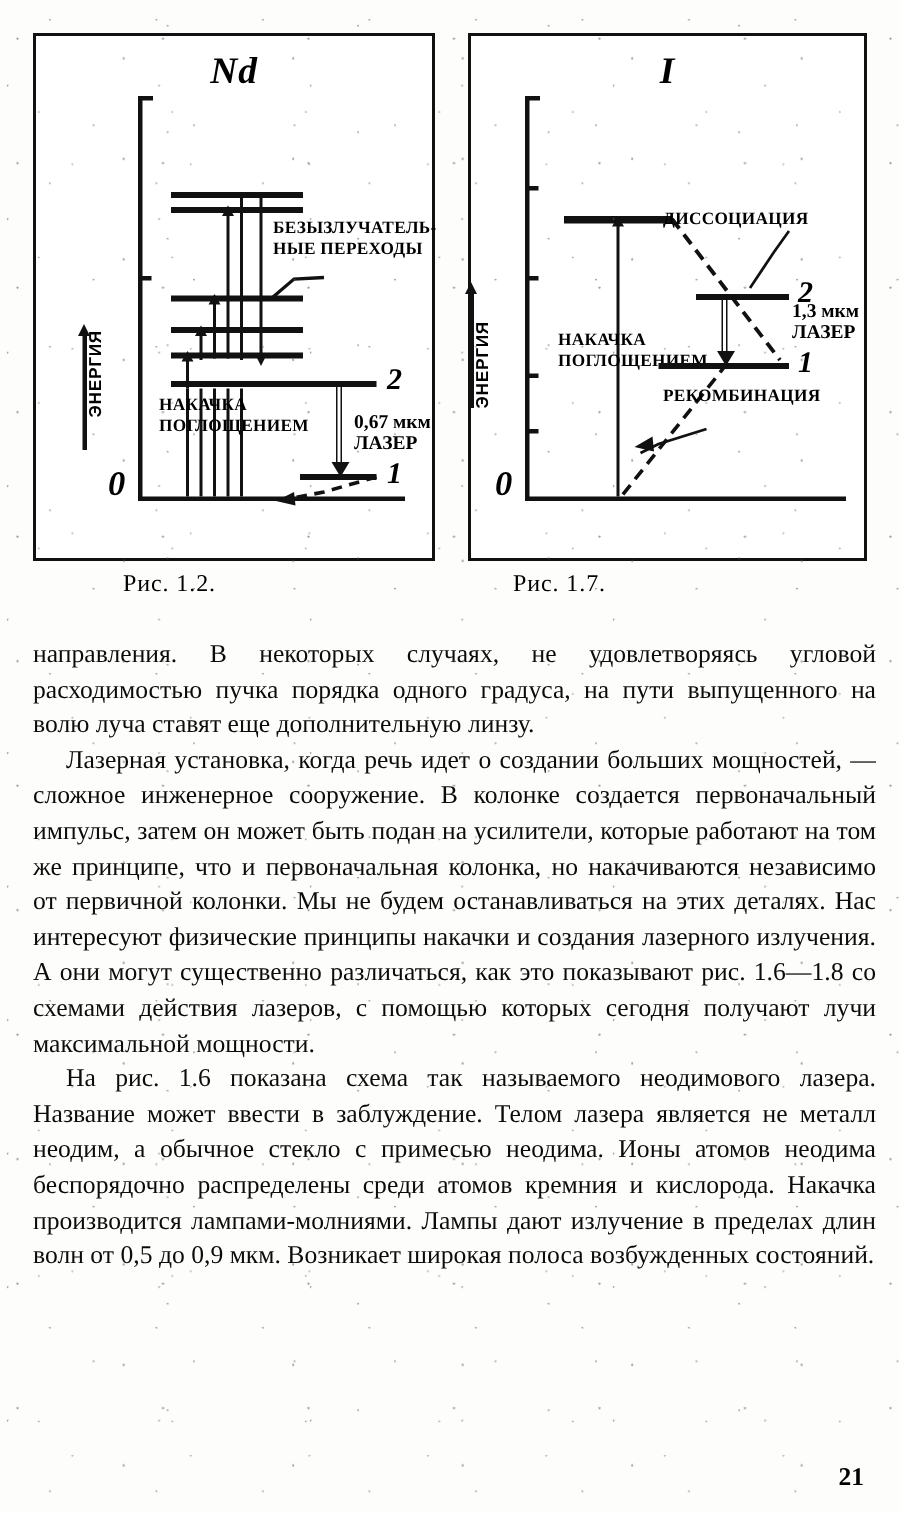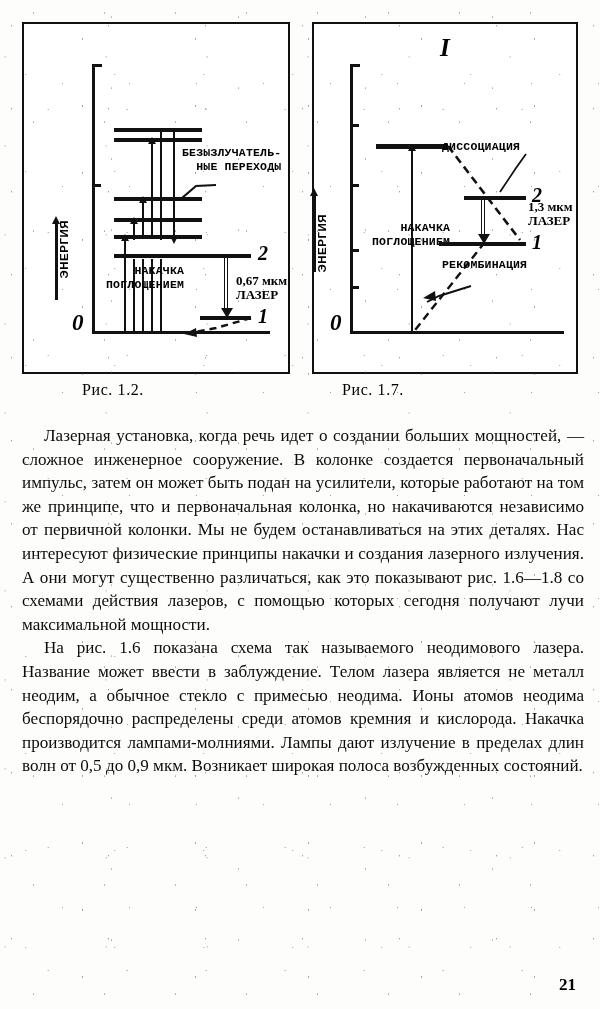--- a/index.html
+++ b/index.html
@@ -185,27 +185,26 @@
     content: "";
     position: absolute;
     bottom: -8px; left: -4px;
     border-left: 6px solid transparent;
     border-right: 6px solid transparent;
     border-top: 10px solid #111;
   }
 
   .cap-text {
     position: absolute;
-    font-family: Liberation Mono, monospace;
+    font-family: Liberation Serif, serif;
     font-weight: bold;
     font-size: 11.5px;
     line-height: 13.5px;
     letter-spacing: .2px;
     white-space: pre-line;
-    text-align: right;
   }
   .num-text {
     position: absolute;
     font-family: Liberation Serif, serif;
     font-weight: bold;
     font-size: 13px;
     line-height: 14px;
     white-space: pre-line;
   }
 
@@ -246,20 +245,21 @@
 </style>
 </head>
 <body>
 
 <div class="page"></div>
 
 <div class="figures">
 
   <div class="panel panel-left">
 
+    <div class="panel-title">Nd</div>
 
     <div class="axis-line" style="left:68px; top:40px; height:270px;"></div>
     <div class="axis-cap" style="left:68px; top:40px;"></div>
     <div class="axis-tick" style="left:68px; top:160px;"></div>
     <div class="axis-base" style="left:68px; top:307px; width:178px;"></div>
 
     <div class="energy-arrow" style="left:31px; top:198px; height:78px;"></div>
     <div class="energy-label" style="left:34px; top:196px;">ЭНЕРГИЯ</div>
 
     <div class="zero-label" style="left:48px; top:286px;">0</div>
@@ -366,19 +366,20 @@
       <path d="M 62 12 L 30 22 L 18 28" stroke="#111" stroke-width="1.9" fill="none"></path>
       <path d="M 26 17 L 14 24 L 27 27 Z" fill="#111"></path>
     </svg>
   </div>
 </div>
 
 <div class="fig-caption" style="left:82px; top:381px;">Рис. 1.2.</div>
 <div class="fig-caption" style="left:342px; top:381px;font-family:Liberation Serif, serif;">Рис. 1.7.</div>
 
 <div class="body-text">
+  <p class="first">направления. В некоторых случаях, не удовлетворяясь угловой расходимостью пучка порядка одного градуса, на пути выпущенного на волю луча ставят еще дополнительную линзу.</p>
   <p>Лазерная установка, когда речь идет о создании больших мощностей, — сложное инженерное сооружение. В колонке создается первоначальный импульс, затем он может быть подан на усилители, которые работают на том же принципе, что и первоначальная колонка, но накачиваются независимо от первичной колонки. Мы не будем останавливаться на этих деталях. Нас интересуют физические принципы накачки и создания лазерного излучения. А они могут существенно различаться, как это показывают рис. 1.6—1.8 со схемами действия лазеров, с помощью которых сегодня получают лучи максимальной мощности.</p>
   <p>На рис. 1.6 показана схема так называемого неодимового лазера. Название может ввести в заблуждение. Телом лазера является не металл неодим, а обычное стекло с примесью неодима. Ионы атомов неодима беспорядочно распределены среди атомов кремния и кислорода. Накачка производится лампами-молниями. Лампы дают излучение в пределах длин волн от 0,5 до 0,9 мкм. Возникает широкая полоса возбужденных состояний.</p>
 </div>
 
 <div class="folio">21</div>
 
 <div class="grain"></div>
 
 </body></html>

